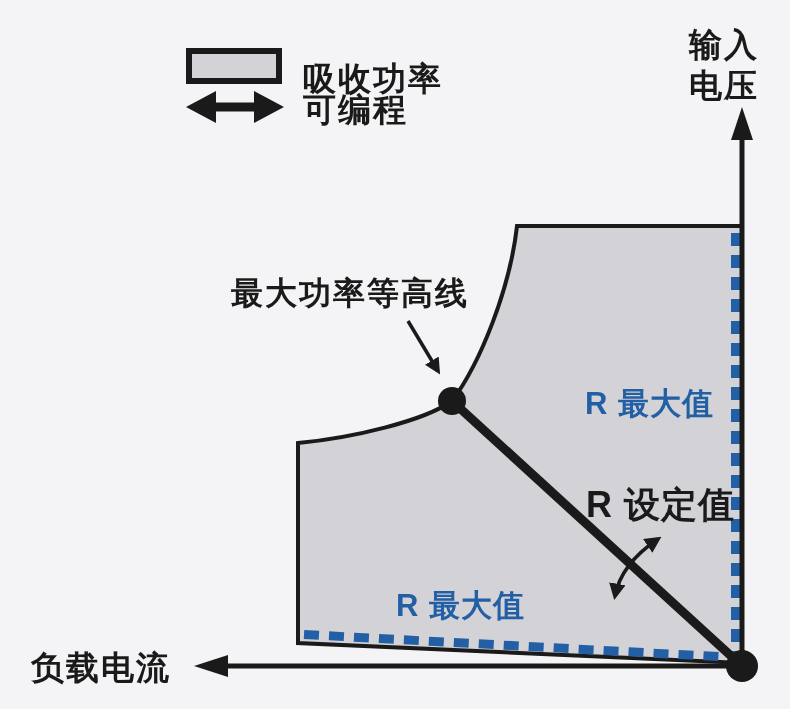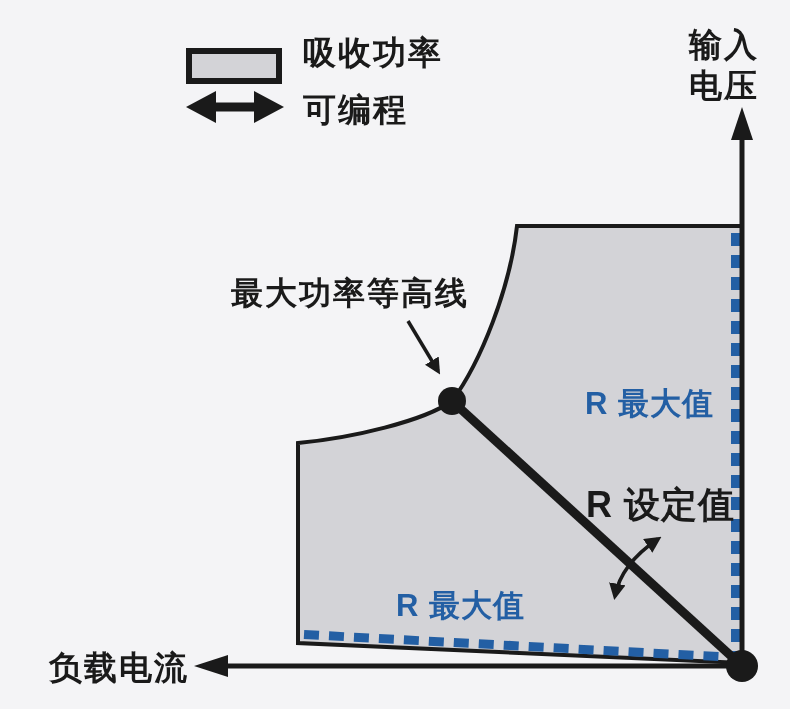--- a/index.html
+++ b/index.html
@@ -18,28 +18,28 @@
   .stage { position: relative; width: 790px; height: 709px; }
   .stage svg { position: absolute; left: 0; top: 0; }
 
   .label {
     position: absolute;
     color: var(--ink);
     white-space: nowrap;
     font-weight: 600;
     letter-spacing: 2px;
   }
-  .legend-power  { left: 303px; top: 31px;  font-size: 33px; }
+  .legend-power  { left: 303px; top: 57px;  font-size: 33px; }
   .legend-prog   { left: 303px; top: 88px;  font-size: 33px; text-align: right; }
   .y-axis-label  { left: 682px; top: 24px;  width: 84px; font-size: 33px; text-align: center; line-height: 41px; }
   .contour-label { left: 231px; top: 272px; font-size: 32px; }
   .r-max-right   { left: 585px; top: 383px; font-size: 31px; font-weight: 700; color: var(--blue); letter-spacing: 1px; }
   .r-set         { left: 586px; top: 481px; font-size: 36px; letter-spacing: 1px; }
   .r-max-bottom  { left: 396px; top: 585px; font-size: 31px; font-weight: 700; color: var(--blue); letter-spacing: 1px; }
-  .x-axis-label  { left: 49px;  top: 646px; font-size: 33px; }
+  .x-axis-label  { left: 31px;  top: 646px; font-size: 33px; }
 
   .region-path   { fill: var(--region-fill); stroke: var(--ink); stroke-width: 4; stroke-linejoin: miter; }
   .ink-line      { stroke: var(--ink); fill: none; }
   .blue-dash     { stroke: var(--blue); fill: none; }
   .ink-fill      { fill: var(--ink); stroke: none; }
   .swatch-rect   { fill: var(--region-fill); stroke: var(--ink); stroke-width: 6; }
 </style>
 </head>
 <body>
 

